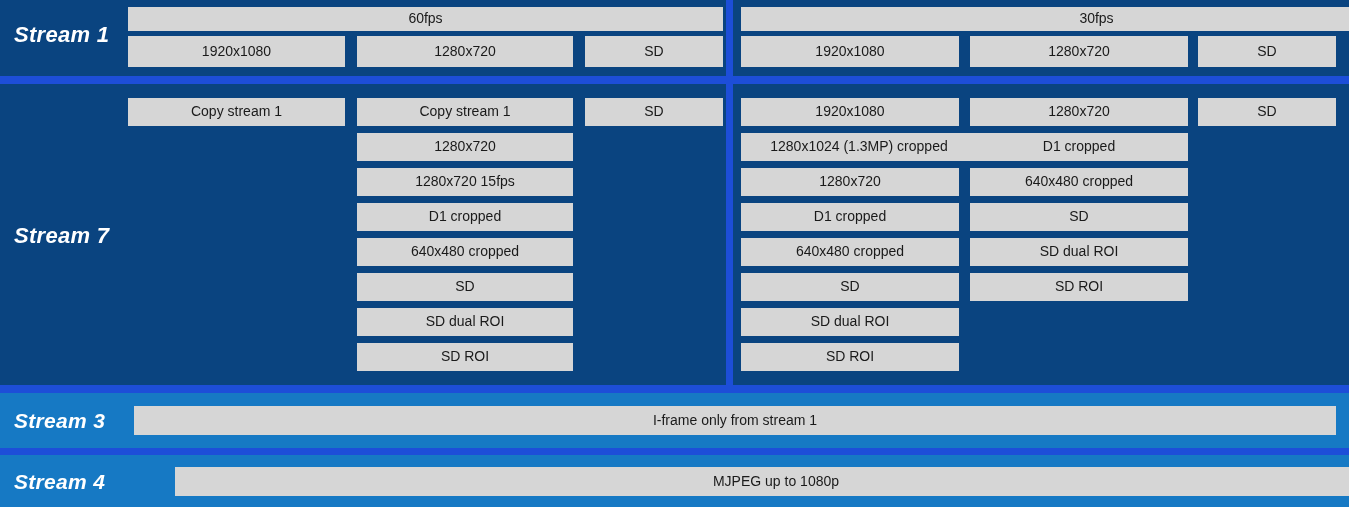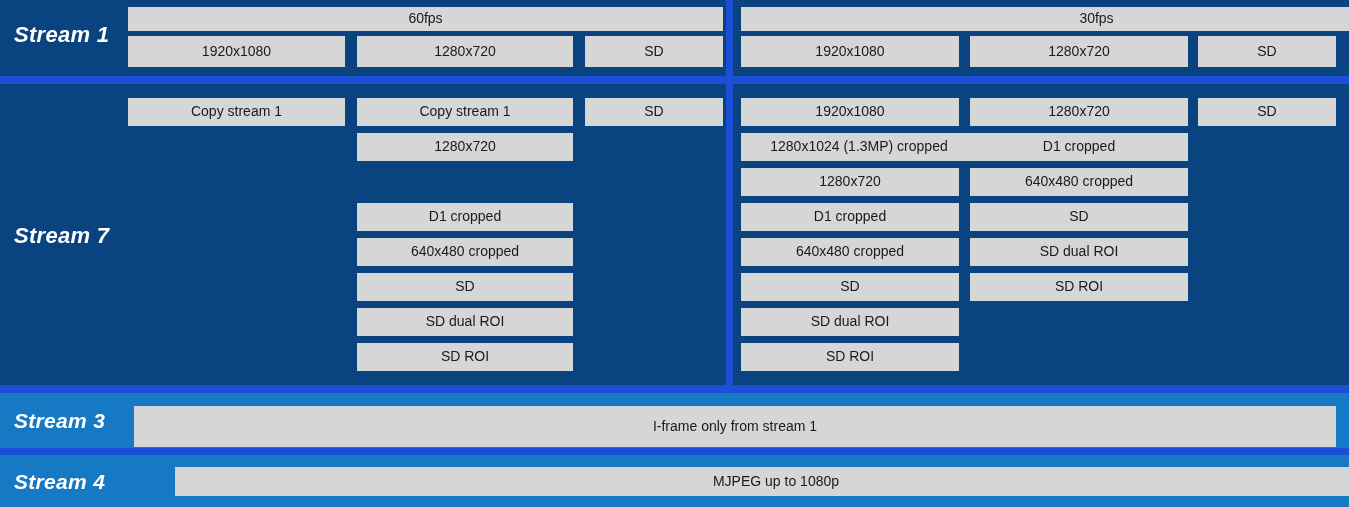--- a/index.html
+++ b/index.html
@@ -89,20 +89,21 @@
 
   <div class="panel" style="left:0px; top:84px; width:726px; height:301px;"></div>
   <div class="panel" style="left:733px; top:84px; width:616px; height:301px;"></div>
 
   <div class="stream-label" style="left:14px; top:223px;">Stream 7</div>
 
   <div class="bar" style="left:128px; top:98px; width:217px; height:28px;">Copy stream 1</div>
 
   <div class="bar" style="left:357px; top:98px; width:216px; height:28px;">Copy stream 1</div>
   <div class="bar" style="left:357px; top:133px; width:216px; height:28px;">1280x720</div>
+  <div class="bar" style="left:357px; top:168px; width:216px; height:28px;">1280x720 15fps</div>
   <div class="bar" style="left:357px; top:203px; width:216px; height:28px;">D1 cropped</div>
   <div class="bar" style="left:357px; top:238px; width:216px; height:28px;">640x480 cropped</div>
   <div class="bar" style="left:357px; top:273px; width:216px; height:28px;">SD</div>
   <div class="bar" style="left:357px; top:308px; width:216px; height:28px;">SD dual ROI</div>
   <div class="bar" style="left:357px; top:343px; width:216px; height:28px;">SD ROI</div>
 
   <div class="bar" style="left:585px; top:98px; width:138px; height:28px;">SD</div>
 
   <div class="bar" style="left:741px; top:98px; width:218px; height:28px;">1920x1080</div>
   <div class="bar" style="left:741px; top:133px; width:236px; height:28px;">1280x1024 (1.3MP) cropped</div>
@@ -117,19 +118,19 @@
   <div class="bar" style="left:970px; top:133px; width:218px; height:28px;">D1 cropped</div>
   <div class="bar" style="left:970px; top:168px; width:218px; height:28px;">640x480 cropped</div>
   <div class="bar" style="left:970px; top:203px; width:218px; height:28px;">SD</div>
   <div class="bar" style="left:970px; top:238px; width:218px; height:28px;">SD dual ROI</div>
   <div class="bar" style="left:970px; top:273px; width:218px; height:28px;">SD ROI</div>
 
   <div class="bar" style="left:1198px; top:98px; width:138px; height:28px;">SD</div>
 
   <div class="band" style="left:0px; top:393px; width:1349px; height:55px;"></div>
   <div class="stream-label small" style="left:14px; top:409px;">Stream 3</div>
-  <div class="bar" style="left:134px; top:406px; width:1202px; height:41px;">I-frame only from stream 1</div>
+  <div class="bar" style="left:134px; top:406px; width:1202px; height:29px;">I-frame only from stream 1</div>
 
   <div class="band" style="left:0px; top:455px; width:1349px; height:52px;"></div>
   <div class="stream-label small" style="left:14px; top:470px;">Stream 4</div>
   <div class="bar" style="left:134px; top:467px; width:1202px; height:29px;margin-left:41px;">MJPEG up to 1080p</div>
 
 </div>
 
 </body></html>

